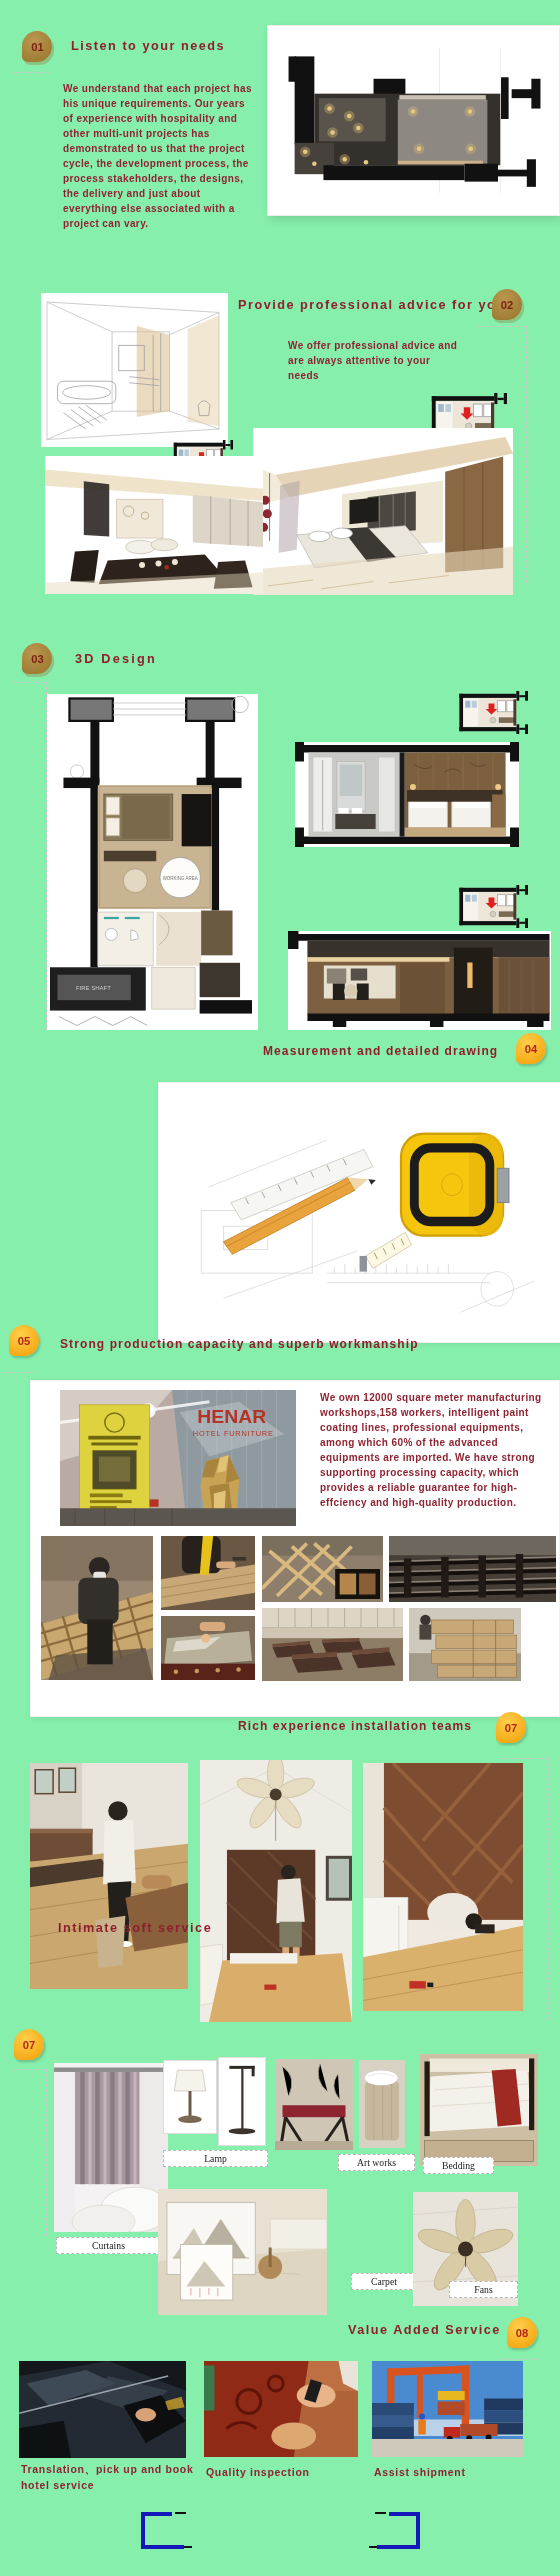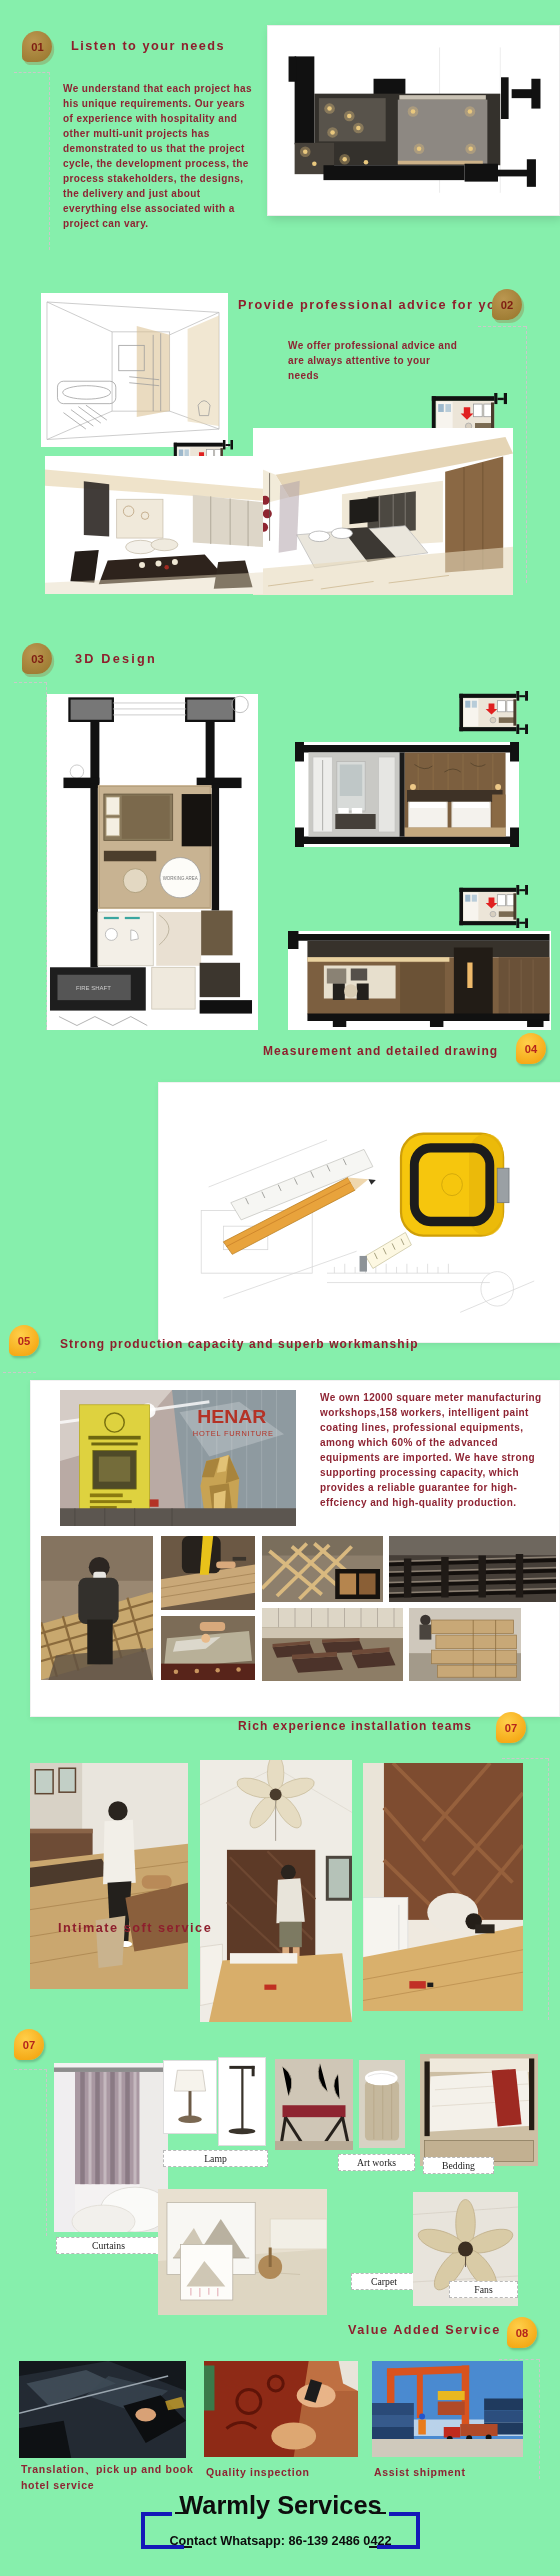--- a/index.html
+++ b/index.html
@@ -972,29 +972,27 @@
       <rect y="104" width="202" height="24" fill="#cfc9bc"></rect>
       <rect x="62" y="78" width="10" height="20" fill="#e87c1c"></rect>
       <circle cx="67" cy="74" r="4" fill="#2255cc"></circle>
     </svg>
   </div>
 
   <div class="s8-label" style="left:21px;top:2461px;width:173px">Translation、pick up and book hotel service</div>
   <div class="s8-label" style="left:206px;top:2464px;width:150px">Quality inspection</div>
   <div class="s8-label" style="left:374px;top:2464px;width:150px">Assist shipment</div>
 
-  <div class="warmly">Warmly Services</div>
 
   <div class="bar blue" style="left:141px;top:2512px;width:3.7px;height:37px"></div>
   <div class="bar blue" style="left:141px;top:2512px;width:31px;height:3.7px"></div>
   <div class="bar blue" style="left:141px;top:2545px;width:43px;height:3.7px"></div>
   <div class="bar blue" style="left:416px;top:2512px;width:3.7px;height:37px"></div>
   <div class="bar blue" style="left:389px;top:2512px;width:31px;height:3.7px"></div>
   <div class="bar blue" style="left:377px;top:2545px;width:43px;height:3.7px"></div>
   <div class="bar black" style="left:175px;top:2512px;width:10.5px;height:2.2px"></div>
   <div class="bar black" style="left:375px;top:2512px;width:10.5px;height:2.2px"></div>
   <div class="bar black" style="left:184px;top:2546px;width:7.5px;height:2.2px"></div>
   <div class="bar black" style="left:369px;top:2546px;width:7.5px;height:2.2px"></div>
 
-  <div class="contact">Contact Whatsapp: 86-139 2486 0422</div>
 
 </div>
 
 
 </body></html>

